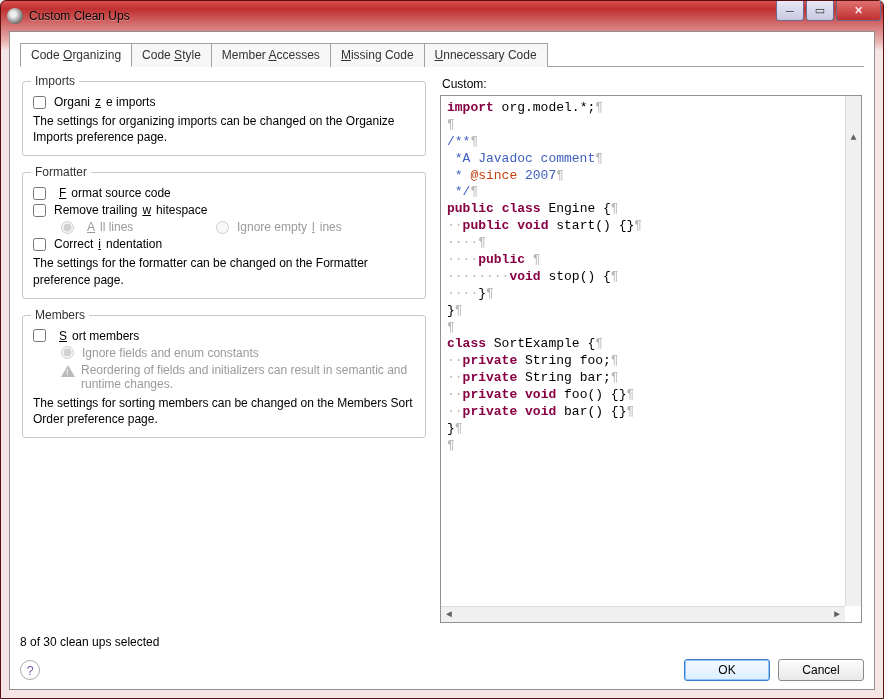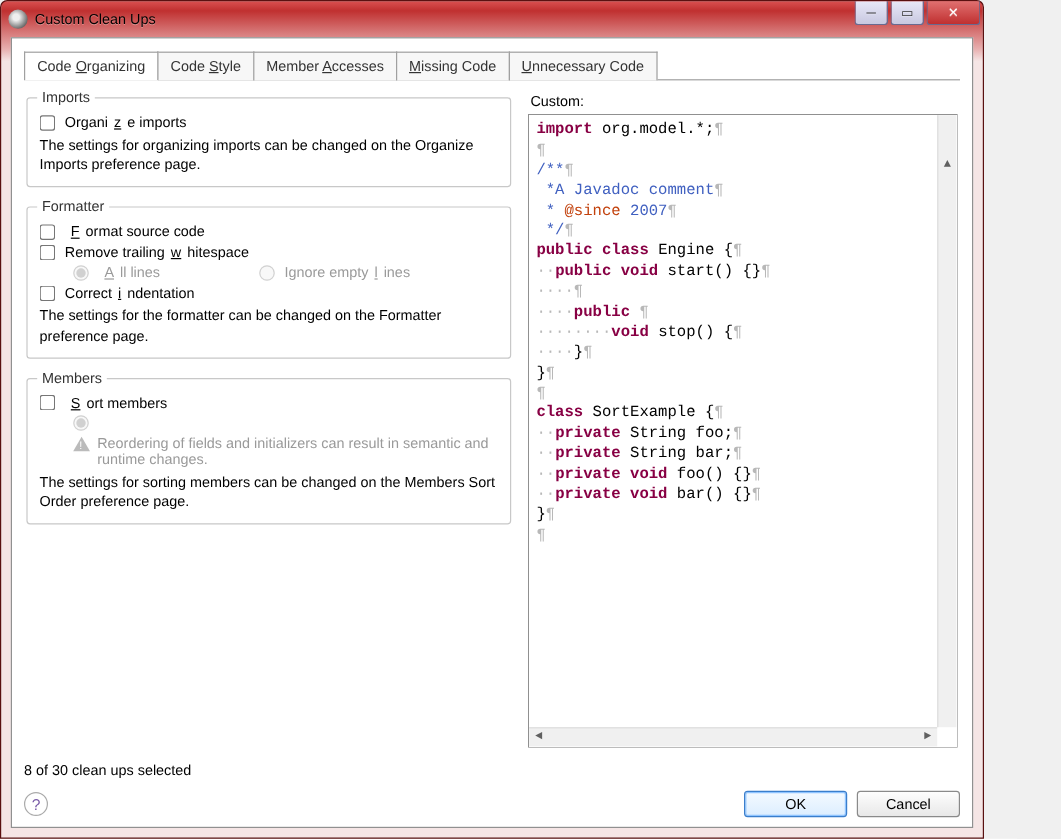--- a/index.html
+++ b/index.html
@@ -5,21 +5,21 @@
   * { box-sizing: border-box; margin: 0; padding: 0; }
   body {
     font-family: "Segoe UI", Tahoma, sans-serif;
     font-size: 12px;
     background: #f0f0f0;
     width: 884px;
     height: 699px;
     overflow: hidden;
   }
   .window {
-    width: 820px;
+    width: 884px;
     height: 699px;
     background: linear-gradient(#d95050, #c03030 8px, #e8b0b0 40px, #f5e5e5 50px);
     border: 1px solid #5a1010;
     border-radius: 6px 6px 0 0;
     display: flex;
     flex-direction: column;
     position: relative;
   }
   .titlebar {
     height: 30px;
@@ -302,20 +302,21 @@
         <div class="group">
           <div class="group-title">Members</div>
           <label class="row">
             <input type="checkbox" style="">
               <span></span>
               <span style="text-decoration:underline">S</span>
               <span>ort members</span>
           </label>
           <label class="row indent disabled">
             <input type="radio" checked="" disabled="" style="">
+              <span>Ignore fields and enum constants</span>
           </label>
           <div class="warn-row">
             <div class="warn-icon"></div>
             <div>Reordering of fields and initializers can result in semantic and runtime changes.</div>
           </div>
           <div class="desc">The settings for sorting members can be changed on the Members Sort Order preference page.</div>
         </div>
 
       </div>
 

